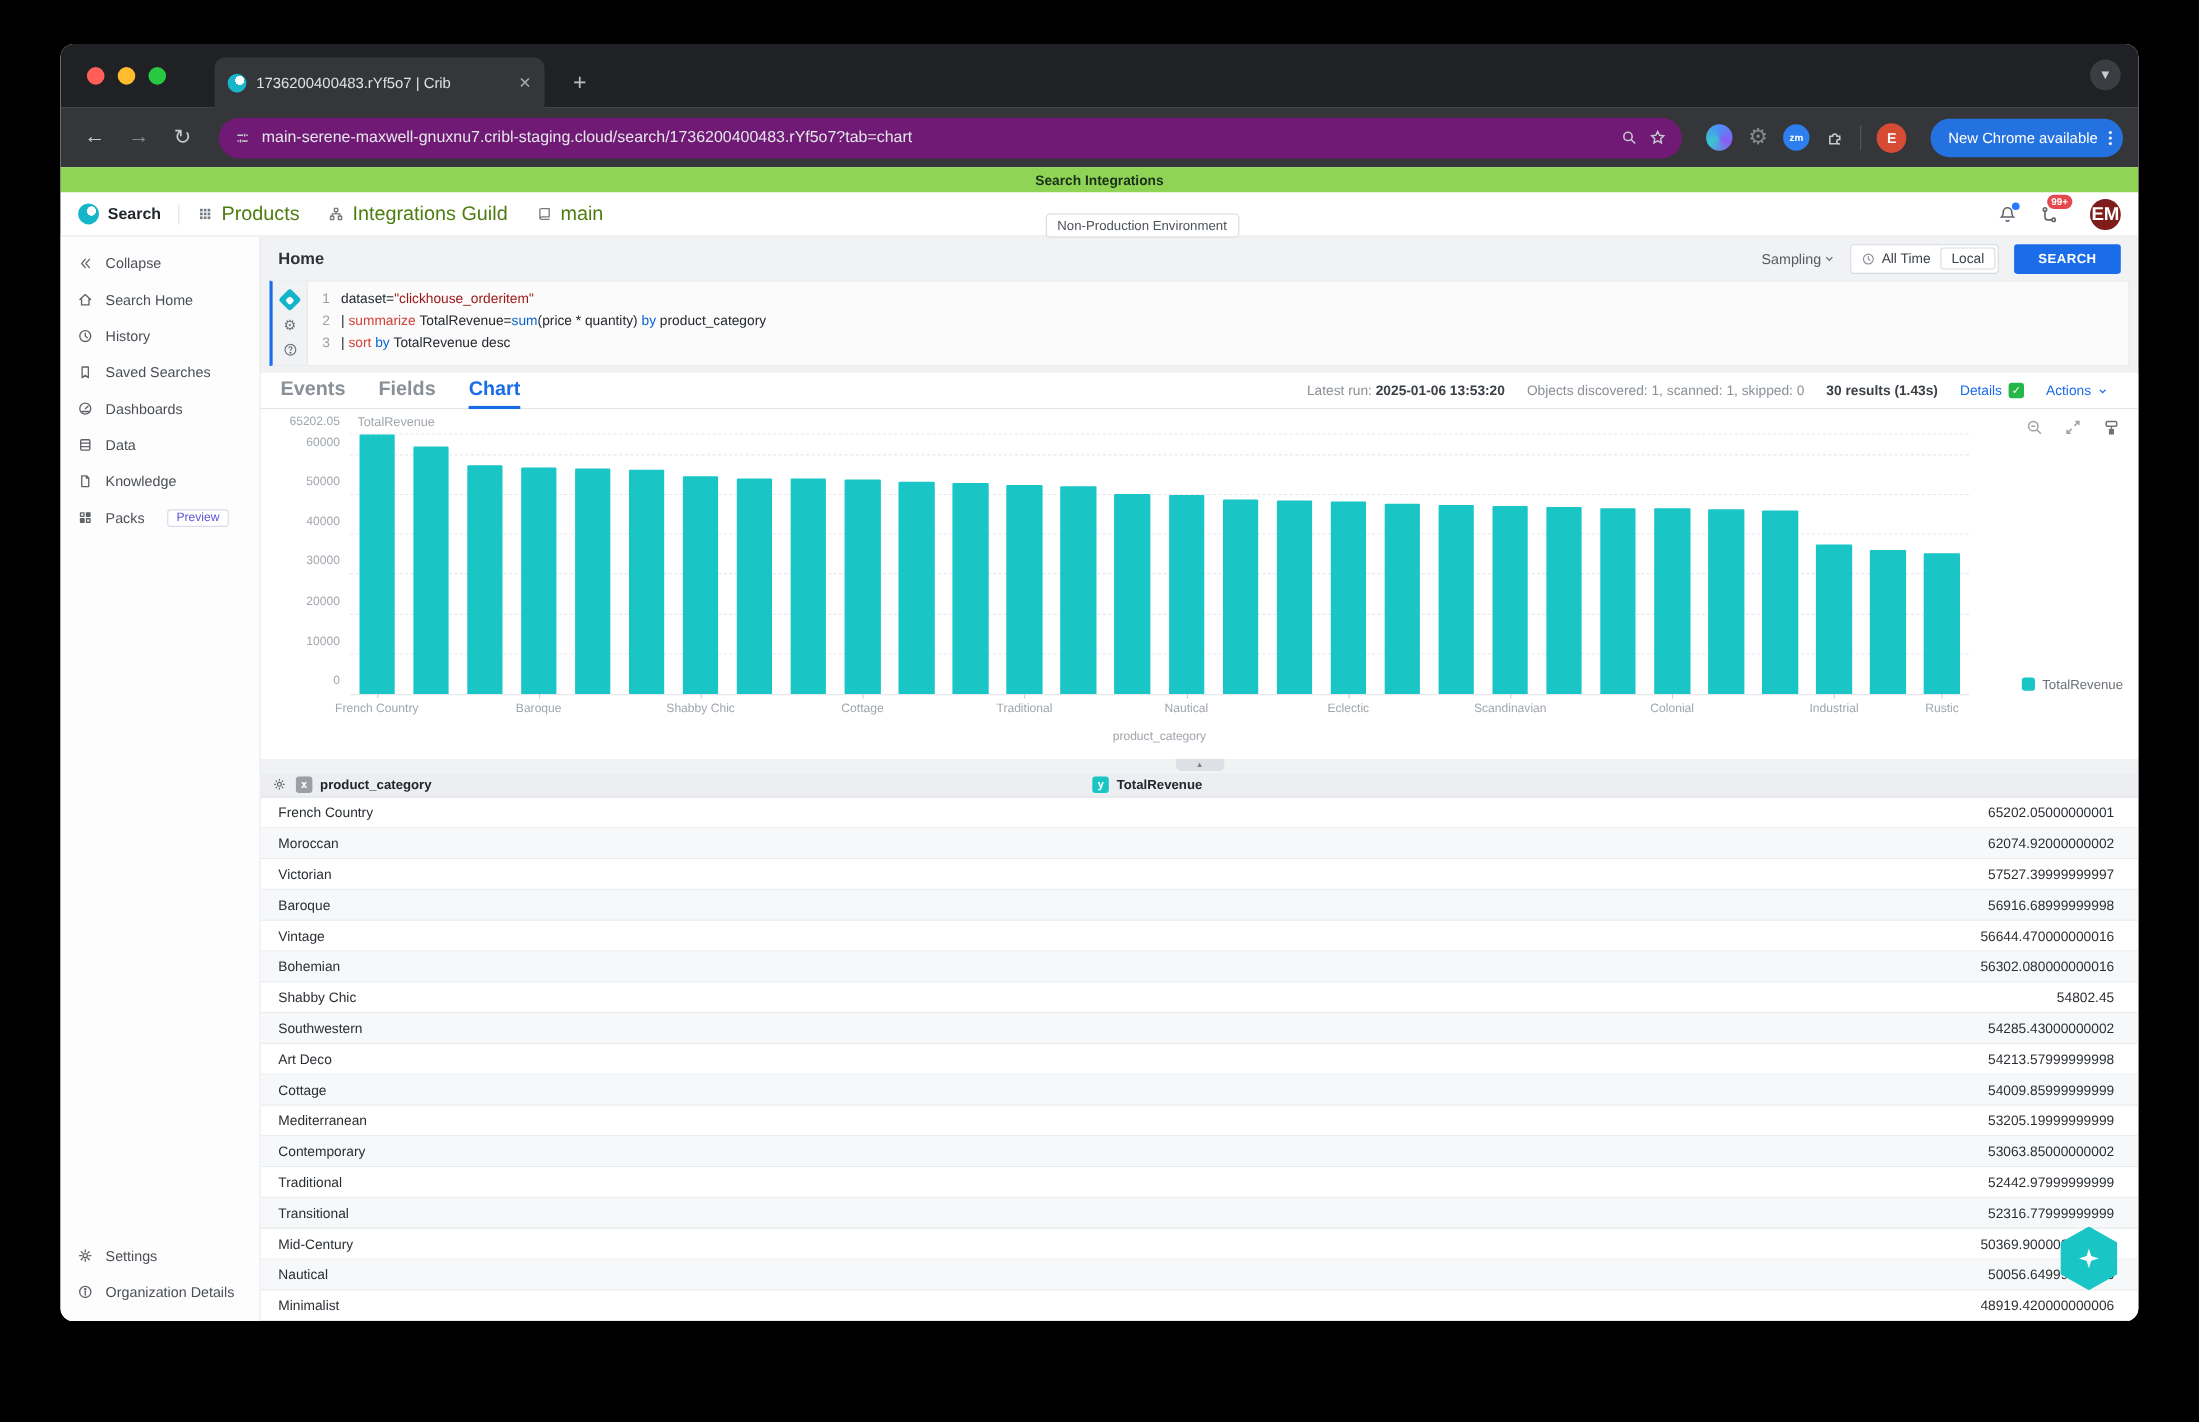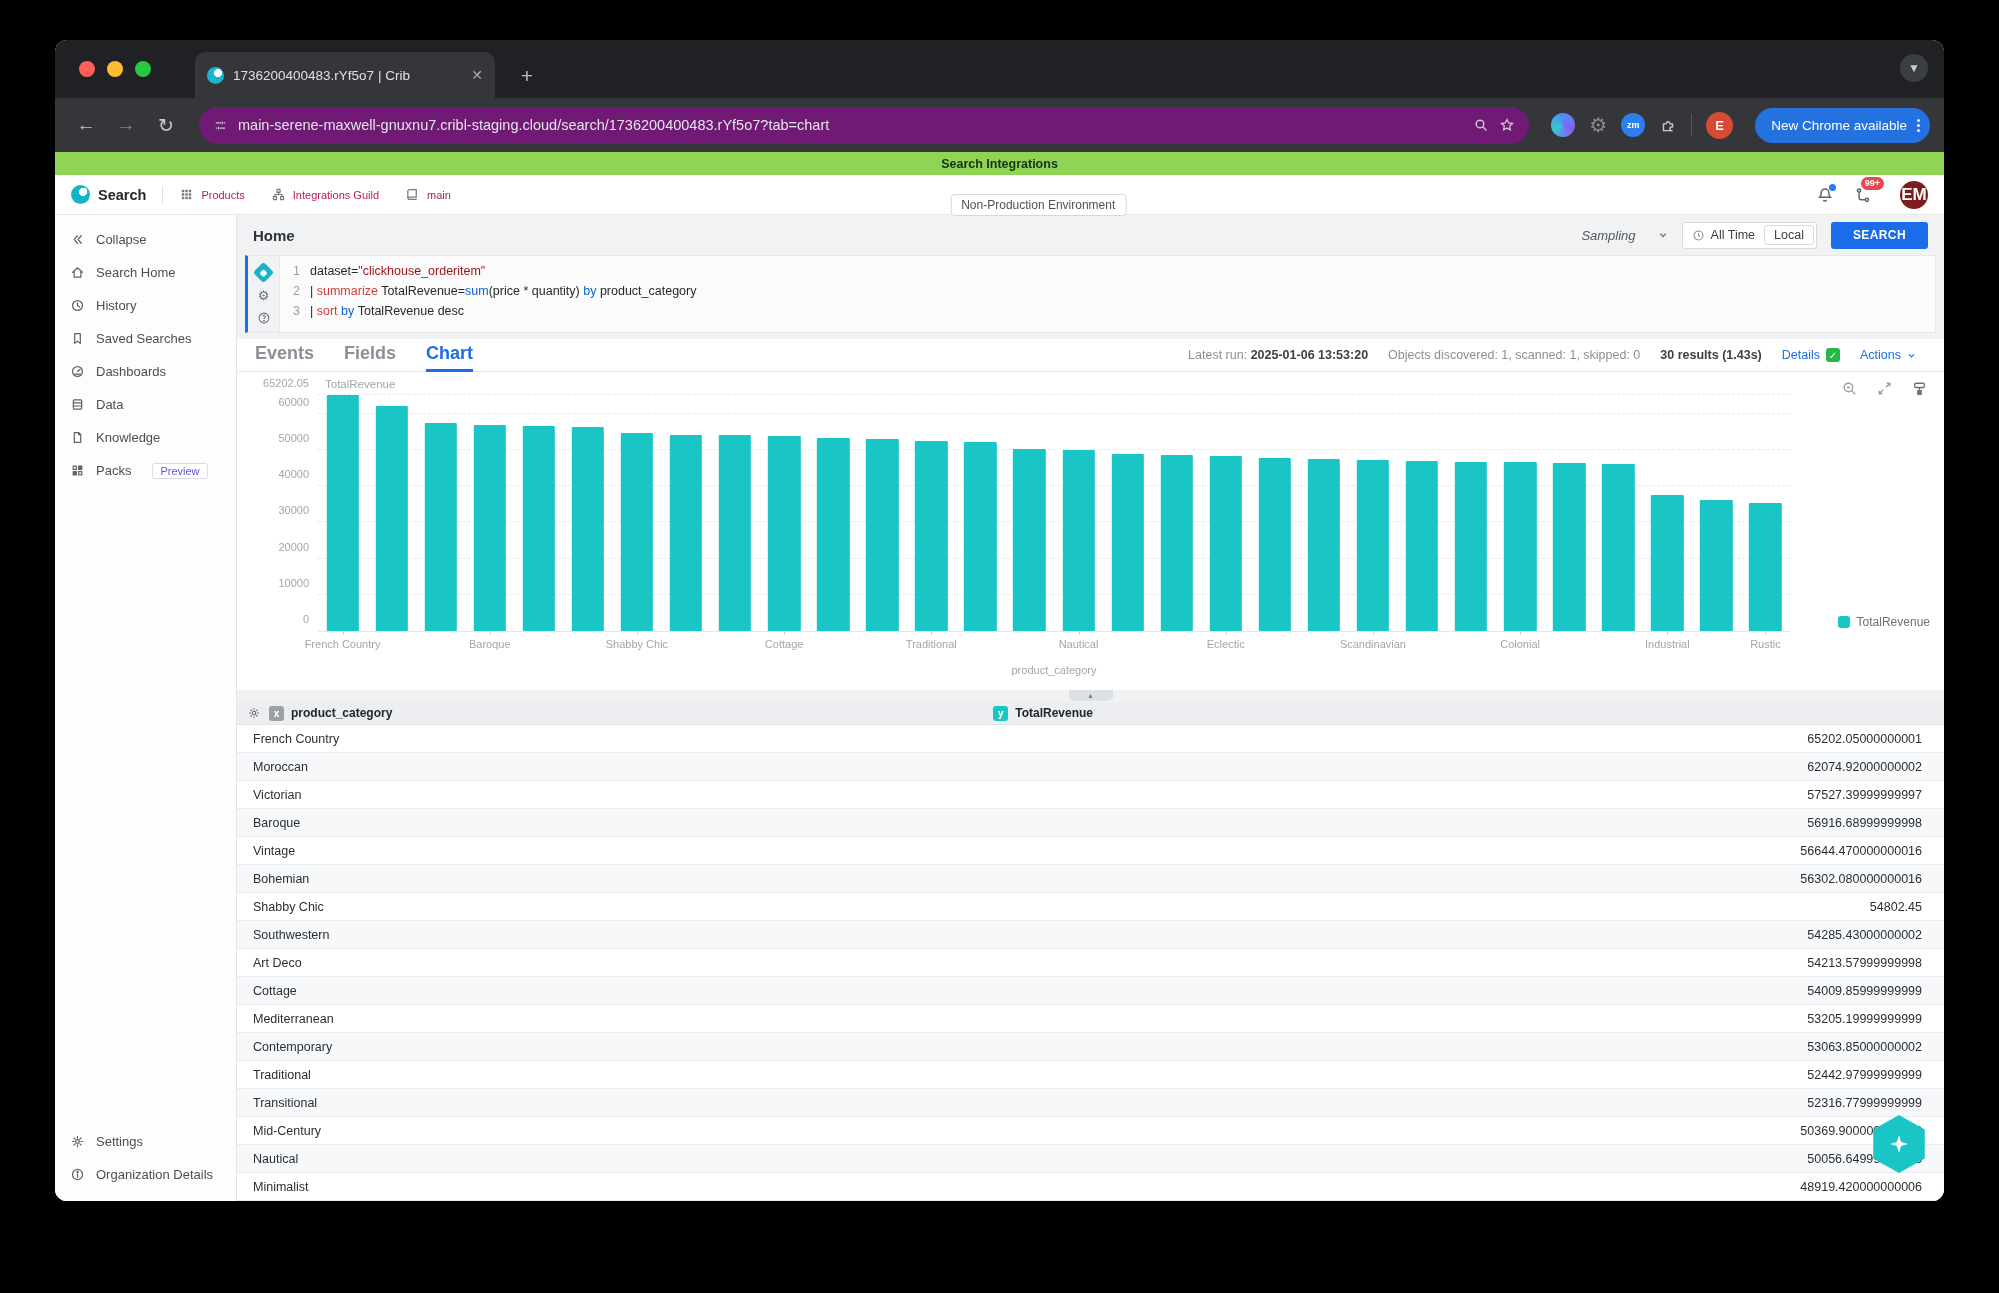--- a/index.html
+++ b/index.html
@@ -46,21 +46,21 @@
     font-size:12.5px;font-weight:bold;color:#19301a;}
 
   
   .appbar{height:40px;background:#fff;border-bottom:1px solid #e6e8eb;display:flex;align-items:center;
     padding:0 16px;gap:16px;position:relative;}
   .brand{display:flex;align-items:center;gap:8px;}
   .brandlogo{width:19px;height:19px;border-radius:50%;background:radial-gradient(circle at 64% 36%, #fff 0 24%, #14b5c9 25%);}
   .brandname{font-size:14.5px;font-weight:bold;color:#23272b;}
   .appdiv{width:1px;height:18px;background:#dfe1e4;}
   .appnav{display:flex;align-items:center;gap:26px;}
-  .appnav .nitem{display:flex;align-items:center;gap:7px;color:#be185d;font-size:11px;}
+  .appnav .nitem{display:flex;align-items:center;gap:7px;color:#4d7c0f;font-size:18px;}
   .envbadge{position:absolute;left:50%;transform:translateX(-28%);border:1px solid #d4d8dc;border-radius:4px;
     color:#4d5359;font-size:12px;padding:3px 10px;background:#fff;margin-top:20px;}
   .appright{margin-left:auto;display:flex;align-items:center;gap:20px;}
   .icbtn{position:relative;color:#5f6368;display:flex;}
   .dot-blue{position:absolute;right:-2px;top:-2px;width:7px;height:7px;border-radius:50%;background:#2979ff;}
   .badge99{position:absolute;right:-12px;top:-9px;background:#e5484d;color:#fff;font-size:9px;font-weight:bold;
     border-radius:8px;padding:1.5px 4px;}
   .avatarEM{width:28px;height:28px;border-radius:50%;background:#7f1d1d;color:#fff;font-size:17px;font-weight:bold;
     display:flex;align-items:center;justify-content:center;}
 
@@ -69,21 +69,21 @@
   .sidebar{width:182px;background:#fdfdfe;border-right:1px solid #e3e5e8;display:flex;flex-direction:column;padding-top:8px;}
   .sitem{height:33px;display:flex;align-items:center;gap:11px;padding:0 14px;color:#4a4f55;font-size:13px;cursor:default;}
   .sitem .sic{width:16px;display:flex;justify-content:center;color:#5f6368;flex:none;}
   .sspacer{flex:1;}
   .previewbadge{margin-left:10px;border:1px solid #d9dbe8;border-radius:3px;color:#5c54d8;font-size:11px;padding:1px 7px;background:#fff;}
 
   .content{flex:1;display:flex;flex-direction:column;min-width:0;}
   .homebar{height:40px;display:flex;align-items:center;padding:4px 16px;}
   .hometitle{font-size:15px;font-weight:bold;color:#2d3238;}
   .homeright{margin-left:auto;display:flex;align-items:center;gap:14px;}
-  .sampling{display:flex;align-items:center;gap:22px;color:#555b61;font-size:13px;font-style:italic;}
+  .sampling{display:flex;align-items:center;gap:2px;color:#555b61;font-size:13px;}
   .timegroup{display:flex;align-items:center;border:1px solid #d7dade;border-radius:3px;background:#fff;height:27px;padding-left:9px;gap:7px;}
   .alltime{color:#3c4248;font-size:12.5px;display:flex;align-items:center;gap:6px;}
   .localbox{border:1px solid #d7dade;border-radius:3px;margin:2px;padding:2px 9px;font-size:12.5px;color:#3c4248;background:#fff;}
   .searchbtn{background:#1a6ce8;color:#fff;font-size:12px;font-weight:bold;letter-spacing:.4px;border:none;
     border-radius:3px;height:27px;padding:0 22px;}
 
   
   .editor{margin:0 8px;background:#fbfbfc;border:1px solid #e6e8eb;border-left:3px solid #1a6ce8;height:78px;
     display:flex;}
   .gutter-icons{width:32px;background:#f1f2f4;border-right:1px solid #e6e8eb;display:flex;flex-direction:column;

